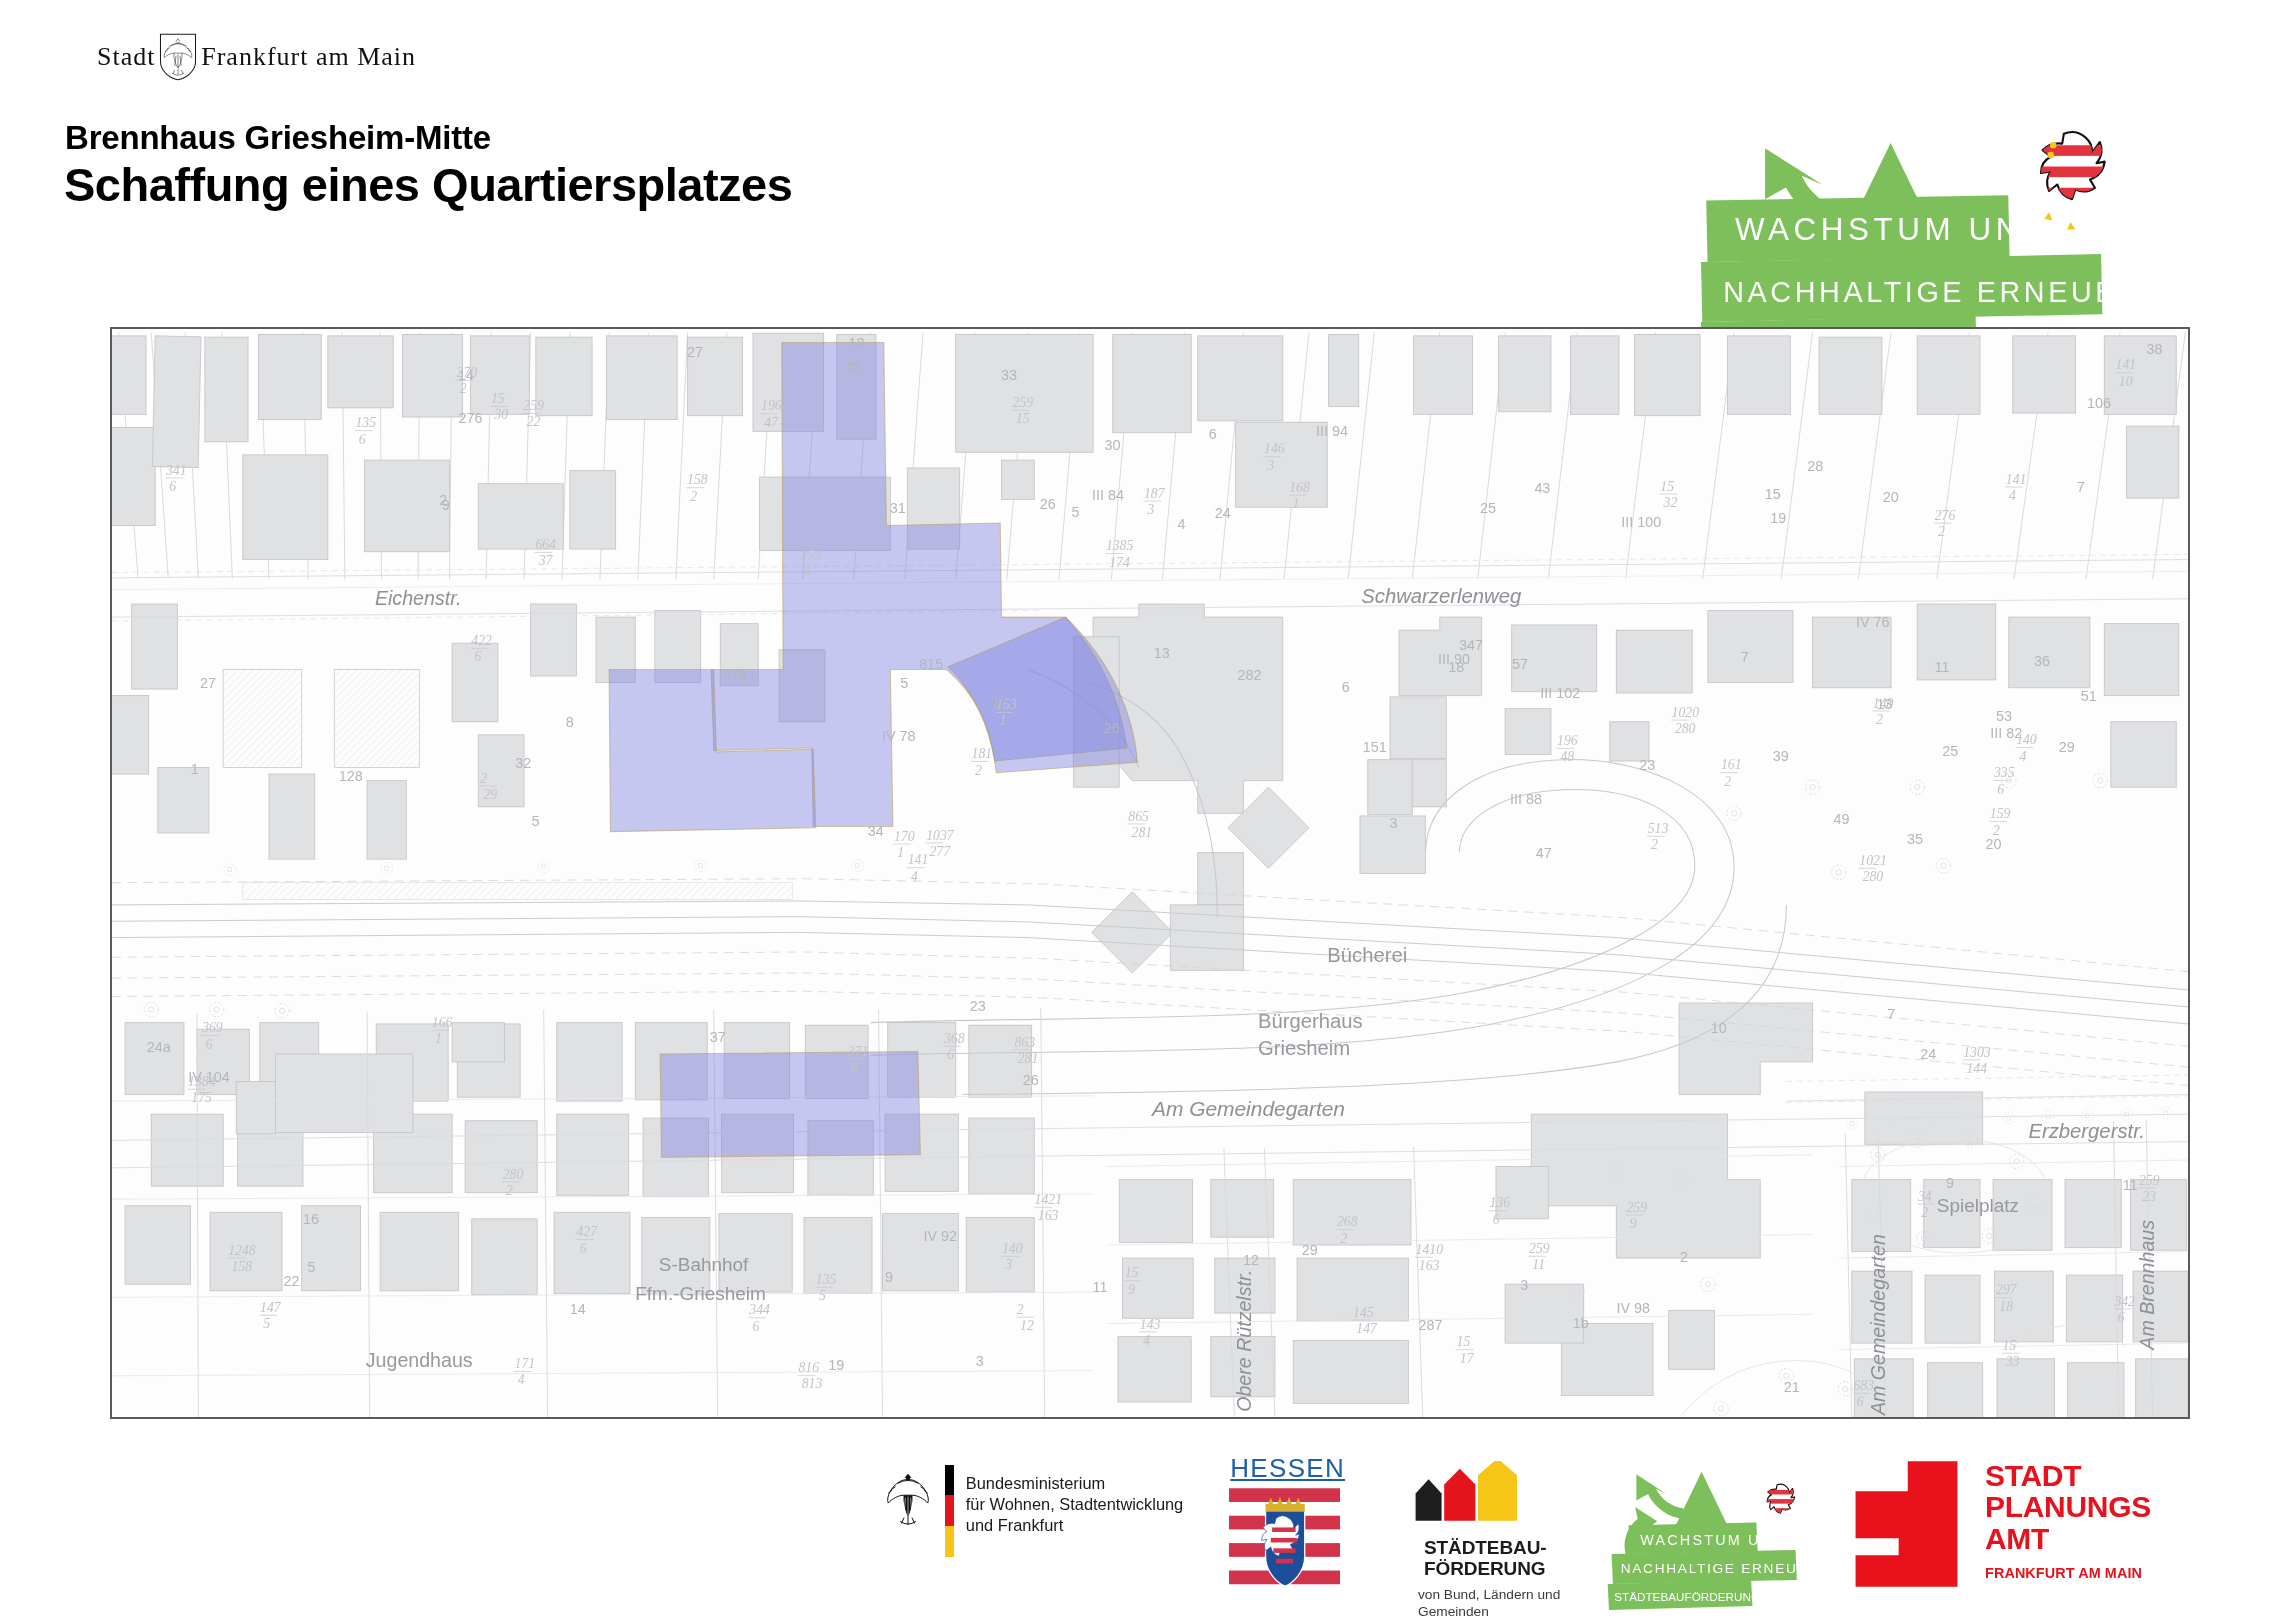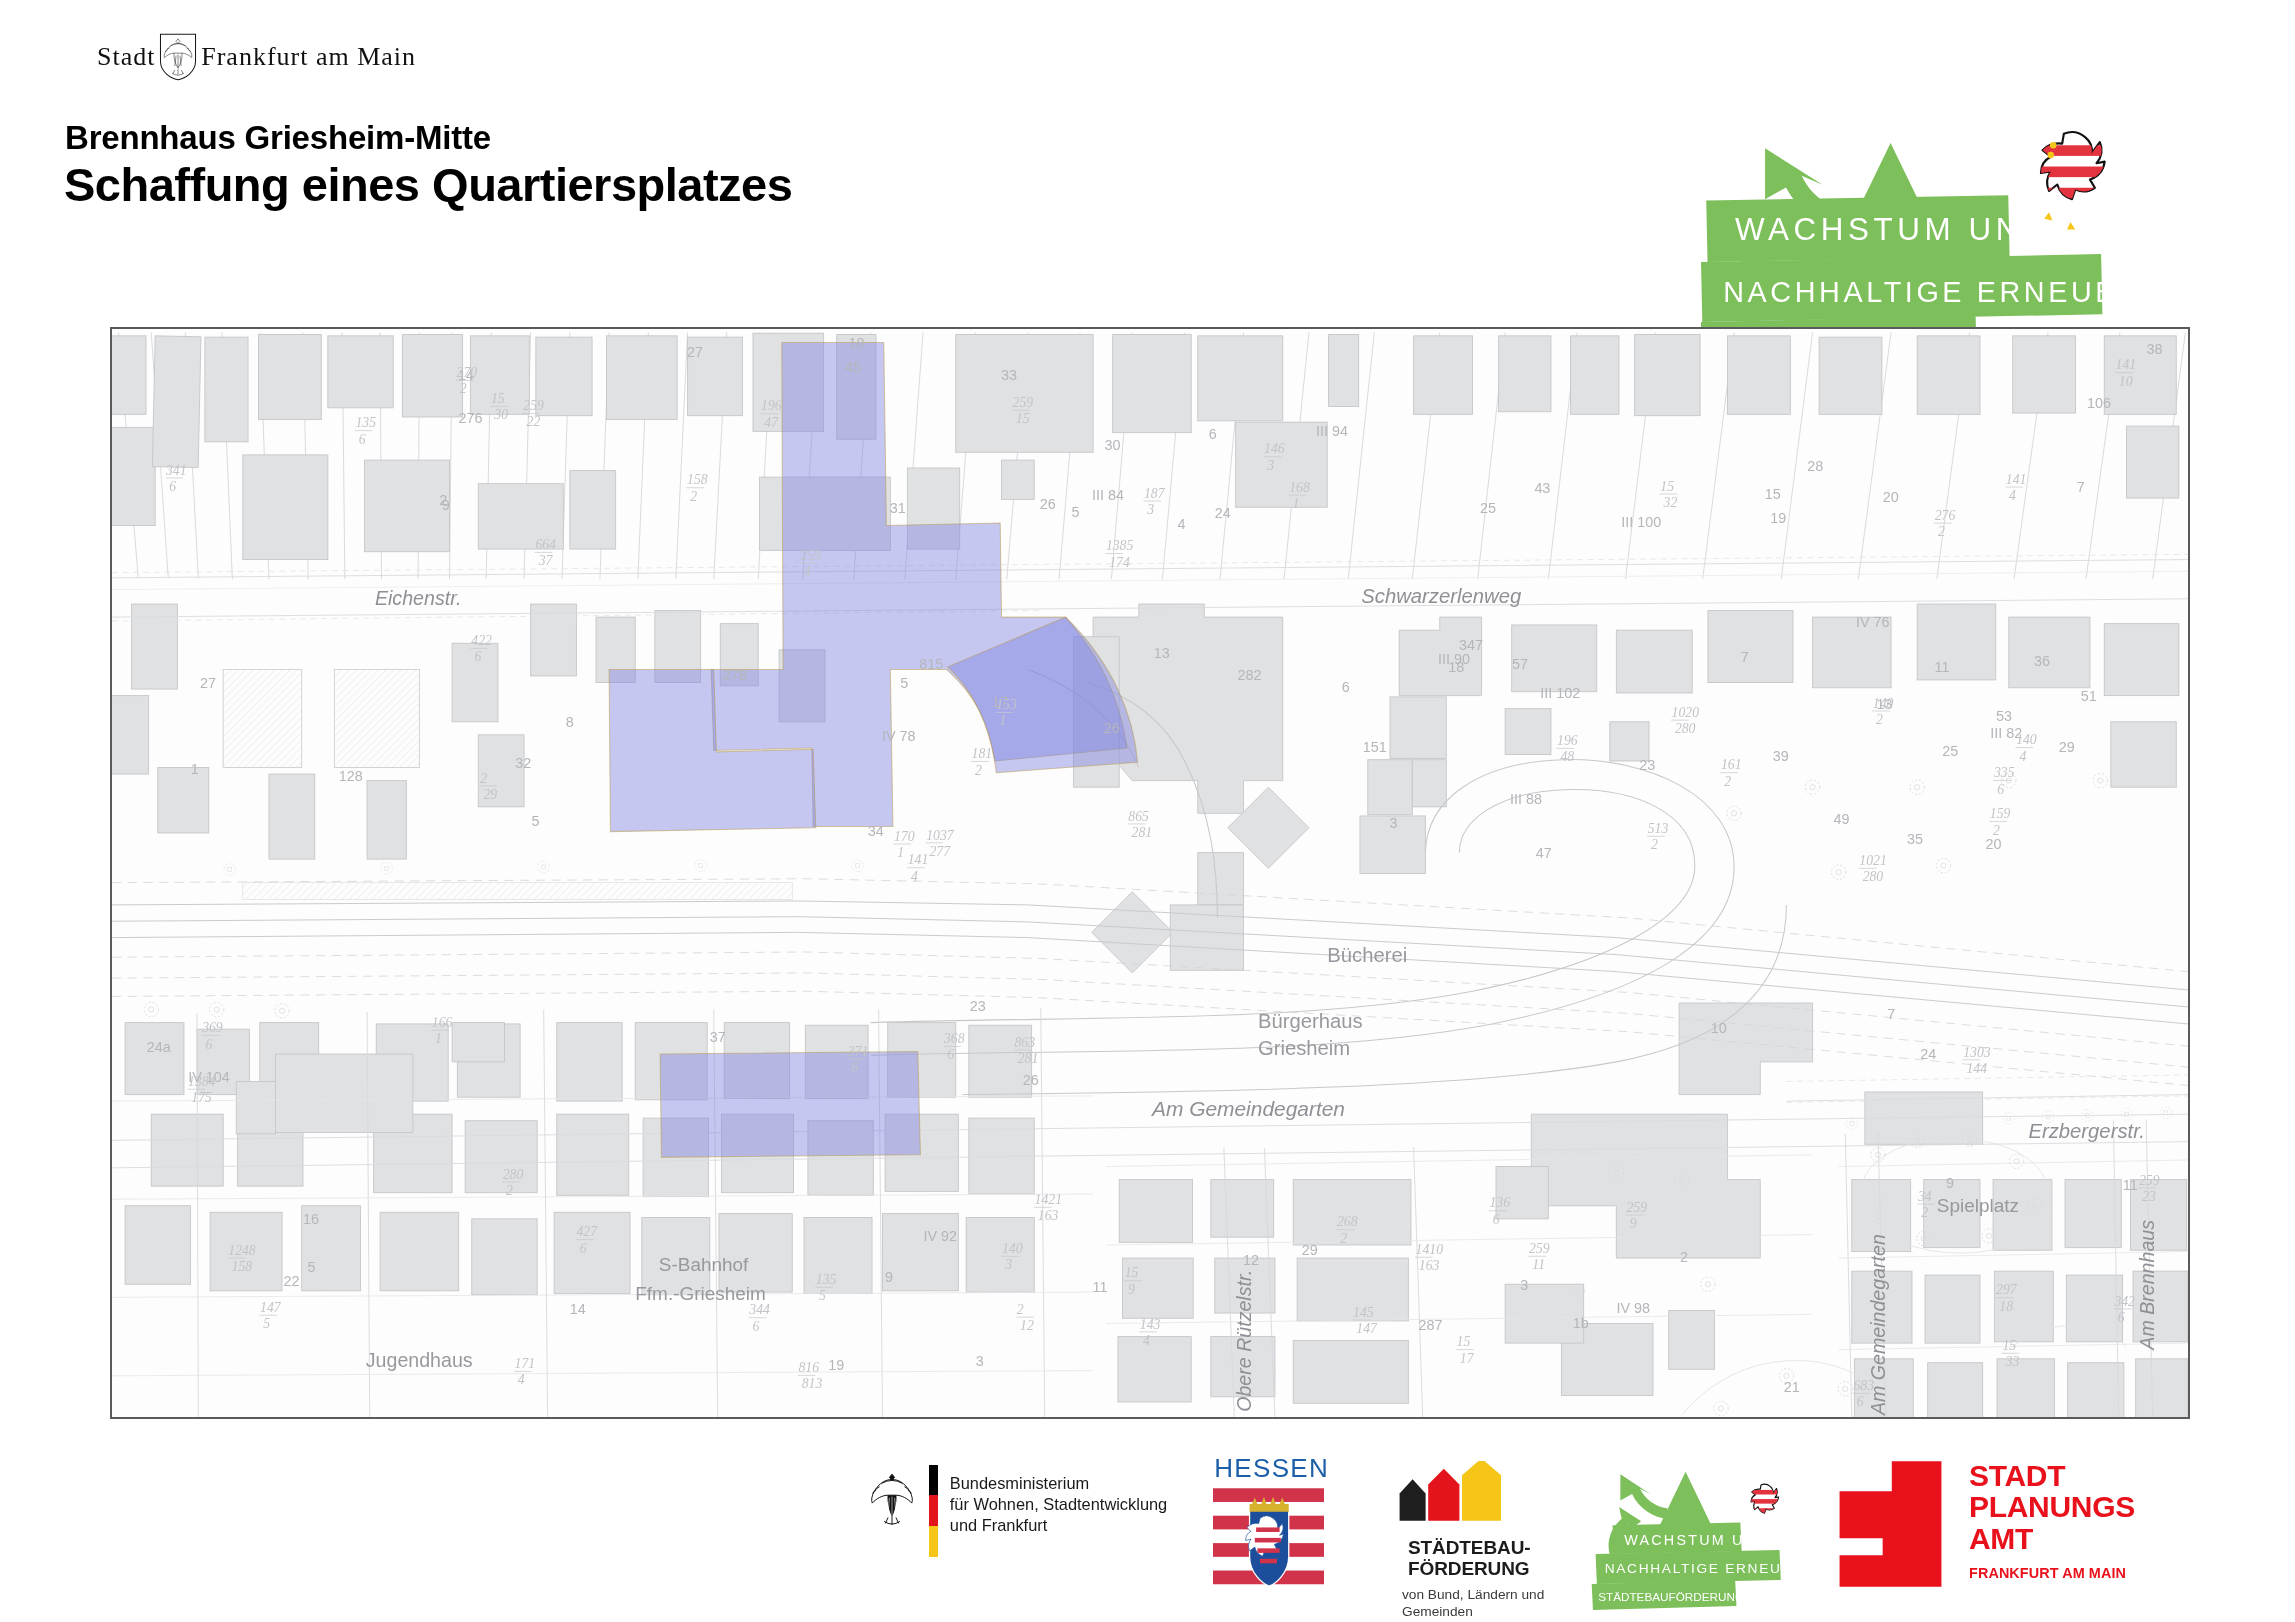--- a/index.html
+++ b/index.html
@@ -54,21 +54,21 @@
     width: 2080px; height: 1092px;
     background: #fdfdfd;
     border: 2px solid #5a5a5a;
     box-sizing: border-box;
     overflow: hidden;
   }
   #map svg { display: block; position:absolute; left:0; top:0; }
 
   
   #footer {
-    position: absolute; left: 0; top: 1449px;
+    position: absolute; left: 16px; top: 1449px;
     width: 1850px; height: 173px;
   }
   .fl { position: absolute; top: 0; }
   #fl-bmwsb { left: 867px; }
   #fl-hessen { left: 1213px; }
   #fl-staedtebau { left: 1390px; }
   #fl-wachstum { left: 1590px; }
   #fl-spa { left: 1838px; }
 
   .bm-text {
@@ -1000,21 +1000,21 @@
       <div style="flex:1; background:#F5C518;"></div>
     </div>
     <div style="padding-top:7.9px;">
       <div class="bm-text">Bundesministerium</div>
       <div class="bm-text">für Wohnen, Stadtentwicklung</div>
       <div class="bm-text">und Frankfurt</div>
     </div>
   </div>
 
   <div class="fl" id="fl-hessen" style="top:3.9px;">
-    <div class="hessen-word" style="margin-left:1.3px;">HESSEN</div>
+    <div class="hessen-word" style="margin-left:1.3px;text-decoration:underline;">HESSEN</div>
     <svg width="111" height="105" viewBox="0 0 170 160" style="margin-top:3.9px;">
       <rect x="0" y="0" width="170" height="21" fill="#D1334A"></rect>
       <rect x="0" y="42" width="170" height="21" fill="#D1334A"></rect>
       <rect x="0" y="84" width="170" height="21" fill="#D1334A"></rect>
       <rect x="0" y="126" width="170" height="21" fill="#D1334A"></rect>
       <g>
         <path d="M56 24 H116 V104 C116 130 96 146 86 150 C76 146 56 130 56 104 Z" fill="#1C4E9C" stroke="#fff" stroke-width="2"></path>
         <path d="M56 24 H116 V36 H56 Z" fill="#D8B22E"></path>
         <g fill="#D8B22E">
           <path d="M60 24 l4 -10 4 10z"></path>

